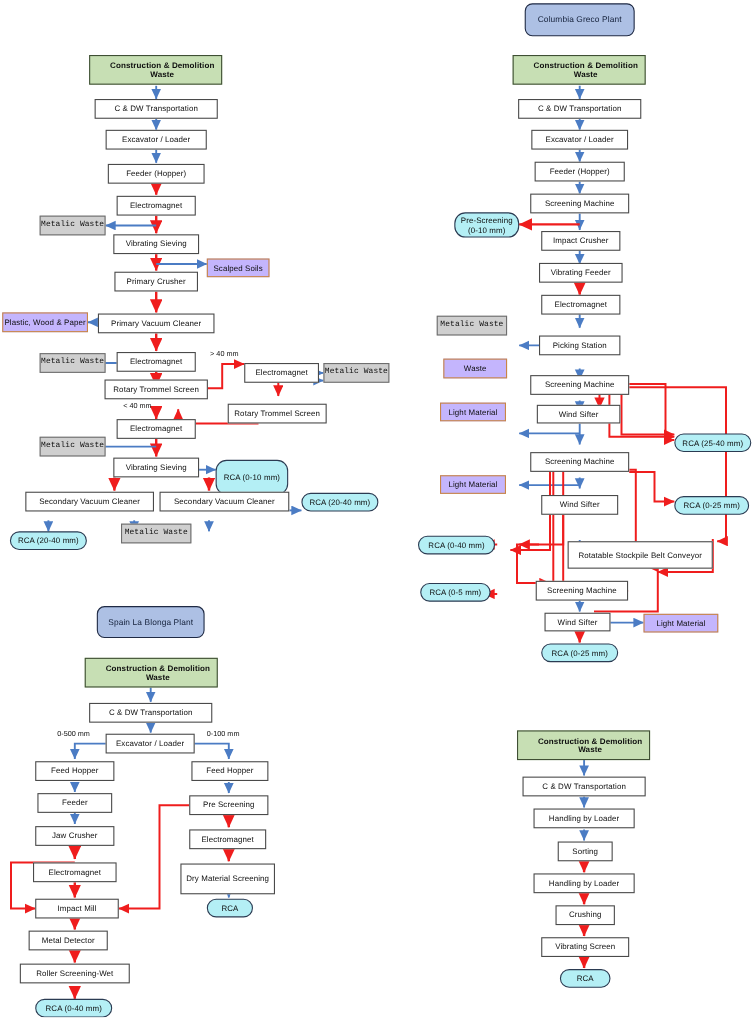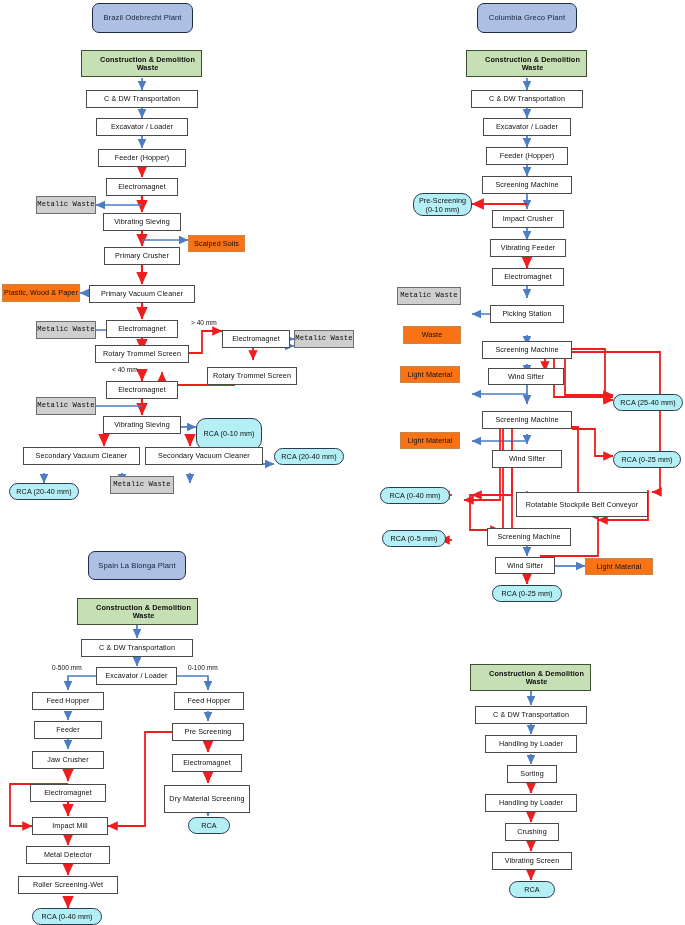--- a/index.html
+++ b/index.html
@@ -14,21 +14,21 @@
   
   .title-pill{background:#adc0e4;border:1.6px solid #1f2a44;border-radius:7px;
         font-size:7.6px;color:#14203a;}
   
   .src-green{background:#c7dfb4;border:1.1px solid #3f4f34;font-weight:bold;font-size:7.3px;padding-left:12px;}
   
   .proc{background:#ffffff;border:1.2px solid #4a4a4a;}
   
   .grey{background:#cfcfcf;border:1.1px solid #6e6e6e;font-family:Liberation Mono, monospace;}
   
-  .peach{background:#f97316;border:1.1px solid #c98547;text-align:right;}
+  .peach{background:#c4b5fd;border:1.1px solid #c98547;text-align:right;}
   
   .cyan{background:#b4eff5;border:1.4px solid #2b3b52;border-radius:10px;}
   .cyan.two{line-height:1.25;}
 
   .edge-label{position:absolute;font-size:6.6px;color:#111;white-space:nowrap;}
 </style>
 </head>
 <body>
 
 <div id="stage">
@@ -163,21 +163,20 @@
     <g stroke="#ef1d1d" stroke-width="2.2" marker-end="url(#ar)">
       <path d="M531,783 L531,793"></path>
       <path d="M531,812 L531,822"></path>
       <path d="M531,841 L531,851"></path>
       <path d="M531,870 L531,880"></path>
     </g>
 
     </g>
   </svg>
 
-  <div class="node title-pill" style="left:92px;top:3px;width:101px;height:30px">Brazil Odebrecht Plant</div>
   <div class="node src-green" style="left:81px;top:50px;width:121px;height:27px">Construction &amp; Demolition Waste</div>
 
   <div class="node proc" style="left:86px;top:90px;width:112px;height:18px">C &amp; DW Transportation</div>
   <div class="node proc" style="left:96px;top:118px;width:92px;height:18px">Excavator / Loader</div>
   <div class="node proc" style="left:98px;top:149px;width:88px;height:18px">Feeder (Hopper)</div>
   <div class="node proc" style="left:106px;top:178px;width:72px;height:18px">Electromagnet</div>
   <div class="node grey" style="left:36px;top:196px;width:60px;height:18px">Metalic Waste</div>
   <div class="node proc" style="left:103px;top:213px;width:78px;height:18px">Vibrating Sieving</div>
   <div class="node peach" style="left:188px;top:235px;width:57px;height:17px">Scalped Soils</div>
   <div class="node proc" style="left:104px;top:247px;width:76px;height:18px">Primary Crusher</div>
@@ -241,21 +240,21 @@
   <div class="node proc" style="left:32px;top:692px;width:72px;height:18px">Feed Hopper</div>
   <div class="node proc" style="left:174px;top:692px;width:70px;height:18px">Feed Hopper</div>
   <div class="node proc" style="left:34px;top:721px;width:68px;height:18px">Feeder</div>
   <div class="node proc" style="left:172px;top:723px;width:72px;height:18px">Pre Screening</div>
   <div class="node proc" style="left:32px;top:751px;width:72px;height:18px">Jaw Crusher</div>
   <div class="node proc" style="left:30px;top:784px;width:76px;height:18px">Electromagnet</div>
   <div class="node proc" style="left:172px;top:754px;width:70px;height:18px">Electromagnet</div>
   <div class="node proc" style="left:164px;top:785px;width:86px;height:28px">Dry Material Screening</div>
   <div class="node proc" style="left:32px;top:817px;width:76px;height:18px">Impact Mill</div>
   <div class="node cyan" style="left:188px;top:817px;width:42px;height:17px">RCA</div>
-  <div class="node proc" style="left:26px;top:846px;width:84px;height:18px">Metal Detector</div>
+  <div class="node proc" style="left:26px;top:846px;width:72px;height:18px">Metal Detector</div>
   <div class="node proc" style="left:18px;top:876px;width:100px;height:18px">Roller Screening-Wet</div>
   <div class="node cyan" style="left:32px;top:908px;width:70px;height:17px">RCA (0-40 mm)</div>
 
   <div class="edge-label" style="left:52px;top:664px">0-500 mm</div>
   <div class="edge-label" style="left:188px;top:664px">0-100 mm</div>
 
   <div class="node src-green" style="left:470px;top:664px;width:121px;height:27px">Construction &amp; Demolition Waste</div>
 
   <div class="node proc" style="left:475px;top:706px;width:112px;height:18px">C &amp; DW Transportation</div>
   <div class="node proc" style="left:485px;top:735px;width:92px;height:18px">Handling by Loader</div>

